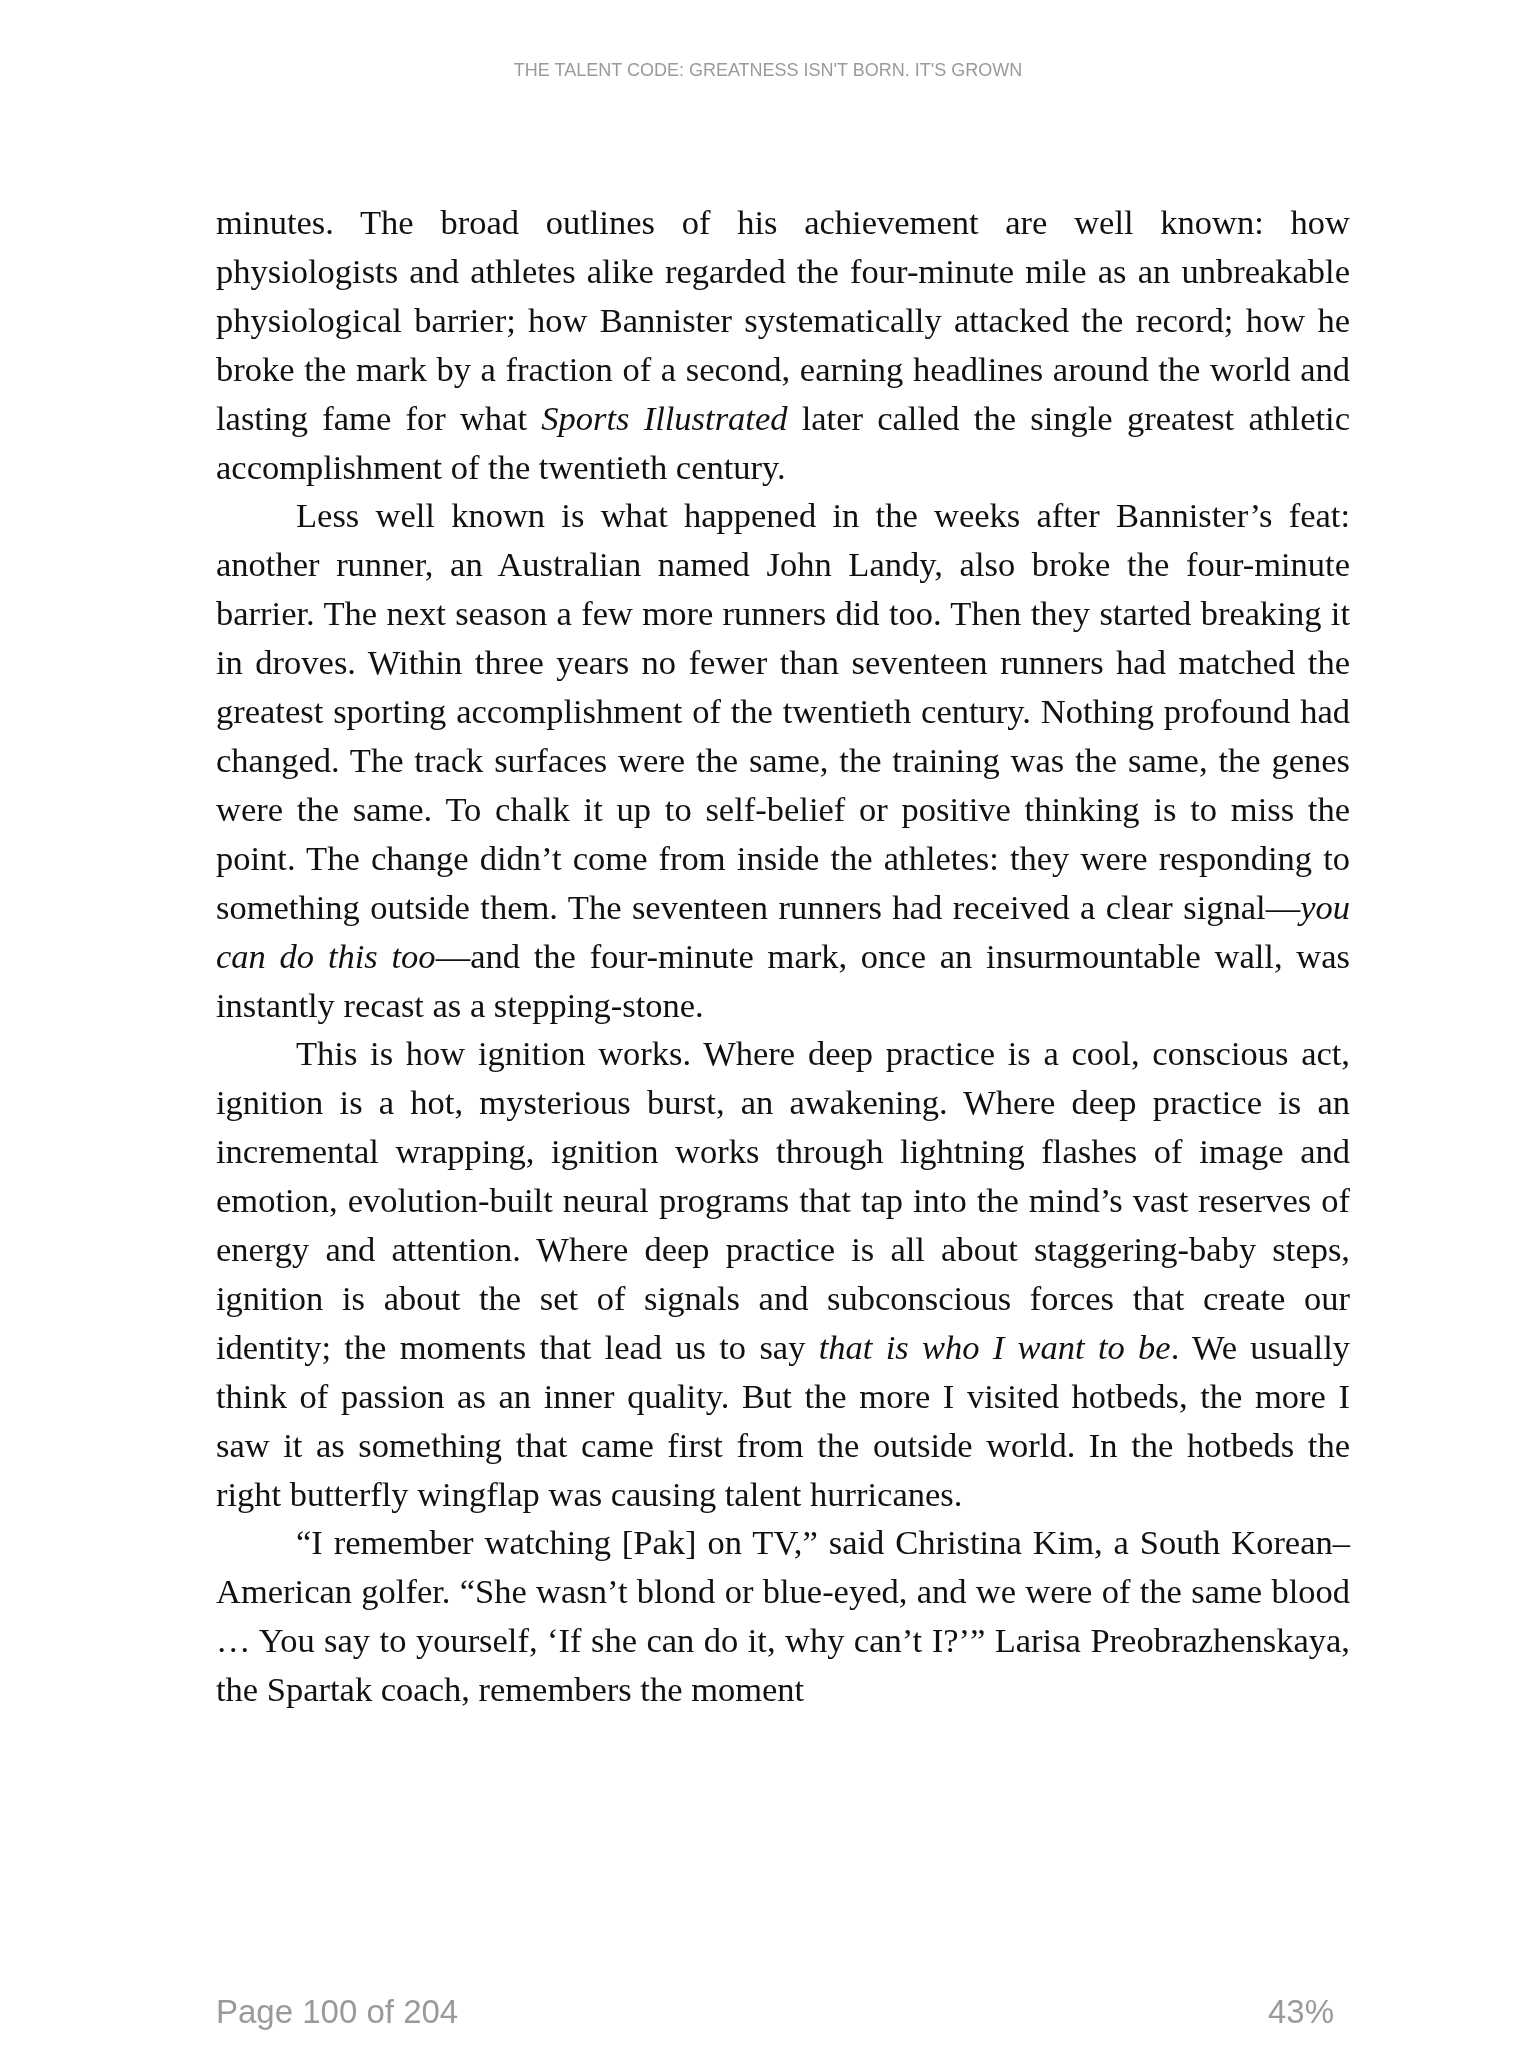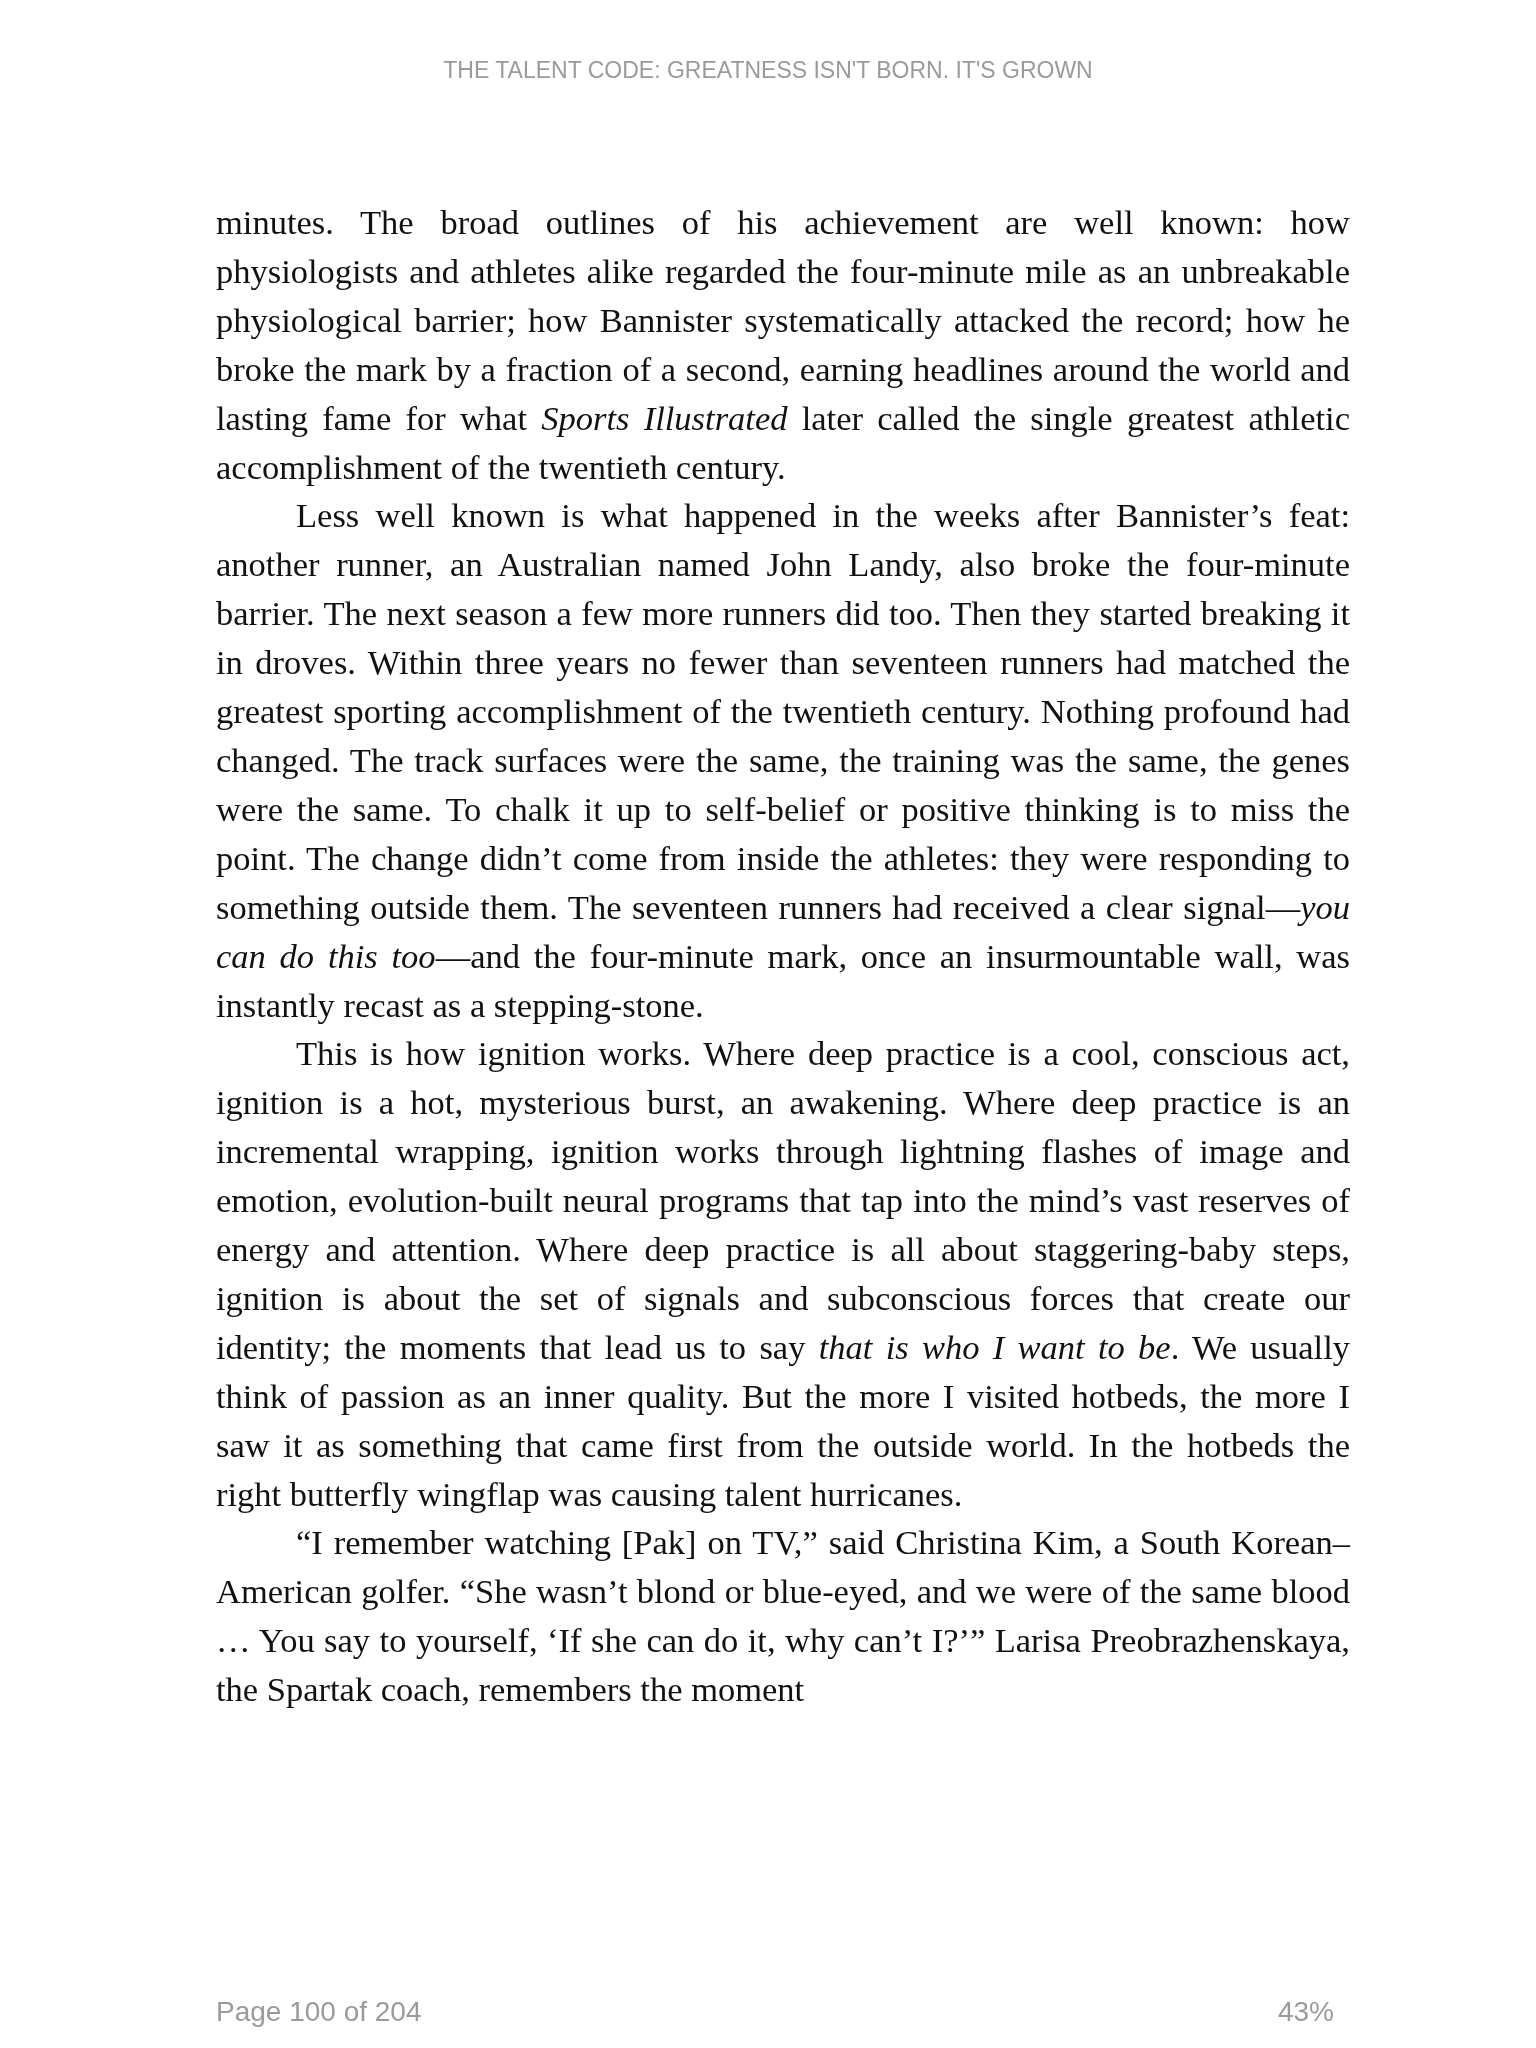--- a/index.html
+++ b/index.html
@@ -13,21 +13,21 @@
       position: relative;
       overflow: hidden;
     }
     .running-header {
       position: absolute;
       top: 52px;
       left: 0;
       width: 1536px;
       text-align: center;
       font-family: "Liberation Sans", sans-serif;
-      font-size: 23px;
+      font-size: 18px;
       color: #9a9a9a;
       letter-spacing: 0px;
       line-height: 36px;
       white-space: nowrap;
     }
     .page-body {
       position: absolute;
       top: 198px;
       left: 216px;
       width: 1134px;
@@ -49,21 +49,21 @@
     .page-body em {
       font-style: italic;
     }
     .footer {
       position: absolute;
       top: 1994px;
       left: 216px;
       width: 1134px;
       height: 36px;
       font-family: "Liberation Sans", sans-serif;
-      font-size: 28px;
+      font-size: 33px;
       color: #9a9a9a;
       line-height: 36px;
     }
     .footer .page-indicator {
       position: absolute;
       left: 0;
       top: 0;
     }
     .footer .progress-percent {
       position: absolute;

